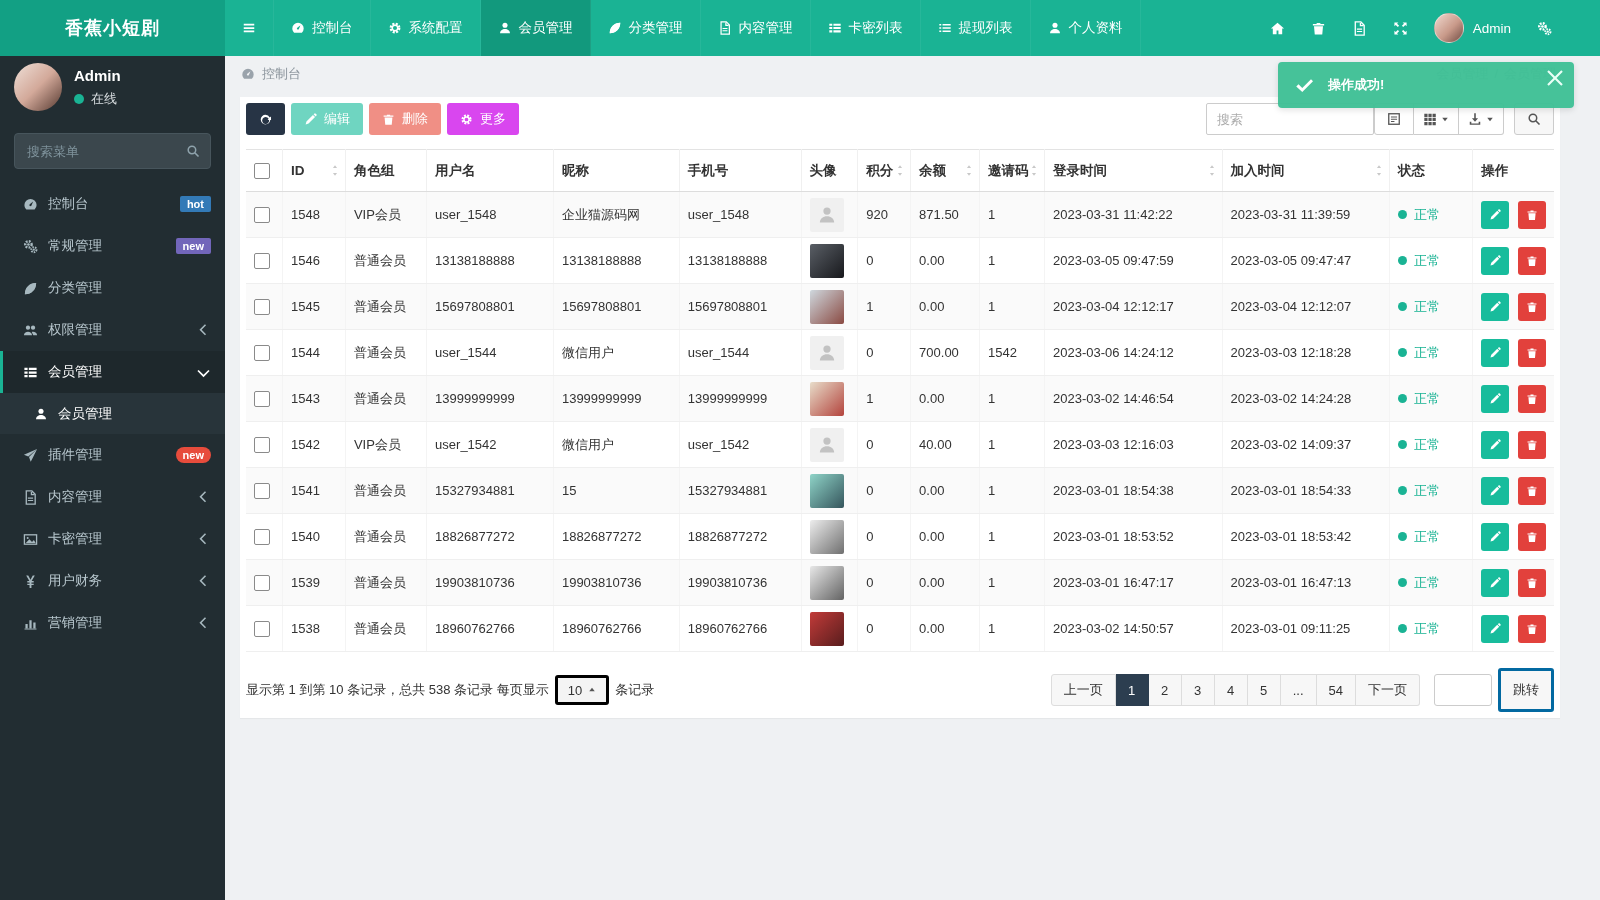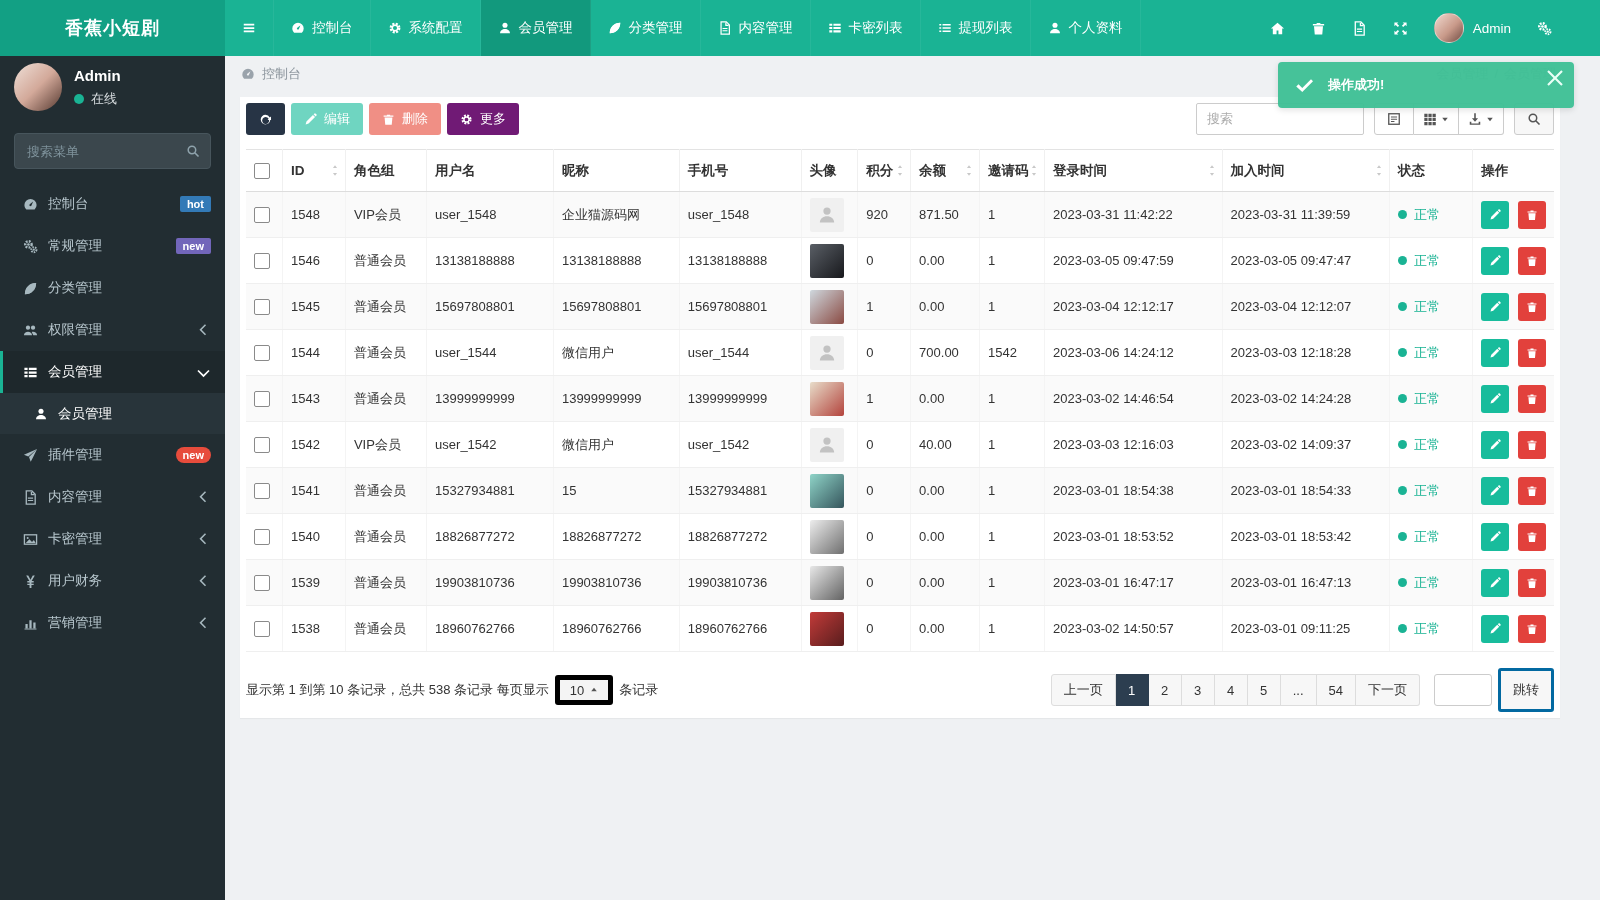--- a/index.html
+++ b/index.html
@@ -68,24 +68,24 @@
   .toast-close { position:absolute; top:6px; right:9px; width:11px; height:11px; color:#eafff7; cursor:pointer; }
 
   
   .toolbar { display:flex; align-items:center; margin-bottom:14px; }
   .btn { height:32px; border:none; border-radius:3px; color:#fff; font-size:13px; font-family:inherit;
     display:inline-flex; align-items:center; gap:7px; padding:0 13px; margin-right:6px; cursor:pointer; }
   .btn .ic { width:13px; height:13px; }
   .btn-refresh { background:#273445; }
   .btn-edit { background:#18bc9c; opacity:.62; }
   .btn-del { background:#e74c3c; opacity:.62; }
-  .btn-more { background:#701a75; }
+  .btn-more { background:#d946ef; }
   .tb-right { margin-left:auto; display:flex; align-items:center; }
   .tb-search { width:168px; height:32px; border:1px solid #ccc; border-radius:2px; padding:0 10px;
-    font-size:13px; color:#555; outline:none; font-family:Liberation Mono, monospace; margin-right:10px; }
+    font-size:13px; color:#555; outline:none; font-family:Liberation Sans, sans-serif; }
   .tb-search::placeholder { color:#aaa; }
   .btn-group { display:flex; margin-right:10px; }
   .gbtn { height:32px; min-width:40px; background:#fff; border:1px solid #ccc; border-left-width:0;
     display:inline-flex; align-items:center; justify-content:center; gap:4px; color:#555; cursor:pointer; padding:0 9px; }
   .btn-group .gbtn:first-child { border-left-width:1px; border-radius:3px 0 0 3px; }
   .btn-group .gbtn:last-child { border-radius:0 3px 3px 0; }
   .gbtn .caret { width:8px; height:8px; }
   .btn-find { height:32px; width:40px; background:#f7f7f7; border:1px solid #ccc; border-radius:3px;
     display:inline-flex; align-items:center; justify-content:center; color:#555; cursor:pointer; }
 
@@ -110,21 +110,21 @@
   .st { color:#1ab394; display:inline-flex; align-items:center; gap:7px; }
   .st .status-dot { width:9px; height:9px; background:#1ab394; }
   .opbtn { width:28px; height:28px; border:none; border-radius:3px; color:#fff; display:inline-flex;
     align-items:center; justify-content:center; cursor:pointer; margin-right:5px; }
   .opbtn .ic { width:12px; height:12px; }
   .op-edit { background:#18bc9c; } .op-del { background:#e2413c; }
 
   
   .pgrow { display:flex; align-items:center; margin-top:16px; }
   .pg-summary { display:flex; align-items:center; gap:6px; color:#333; }
-  .psize { height:30px; border:5px solid #000000; background:#f4f4f4; border-radius:3px; padding:0 10px;
+  .psize { height:30px; border:3px solid #000000; background:#f4f4f4; border-radius:3px; padding:0 10px;
     display:inline-flex; align-items:center; gap:6px; cursor:pointer; color:#333; }
   .psize .caret { width:8px; height:8px; color:#555; }
   .pg-right { margin-left:auto; display:flex; align-items:center; }
   .pager { display:flex; list-style:none; }
   .page-btn { min-width:33px; height:32px; padding:0 12px; border:1px solid #ddd; border-left-width:0;
     background:#f7f7f7; color:#333; display:inline-flex; align-items:center; justify-content:center; cursor:pointer; }
   .pager .page-btn:first-child { border-left-width:1px; border-radius:3px 0 0 3px; }
   .pager .page-btn:last-child { border-radius:0 3px 3px 0; }
   .page-btn.active { background:#2c3e50; border-color:#2c3e50; color:#fff; }
   .jump-input { width:58px; height:32px; border:1px solid #ccc; border-radius:3px; margin:0 6px 0 14px;

